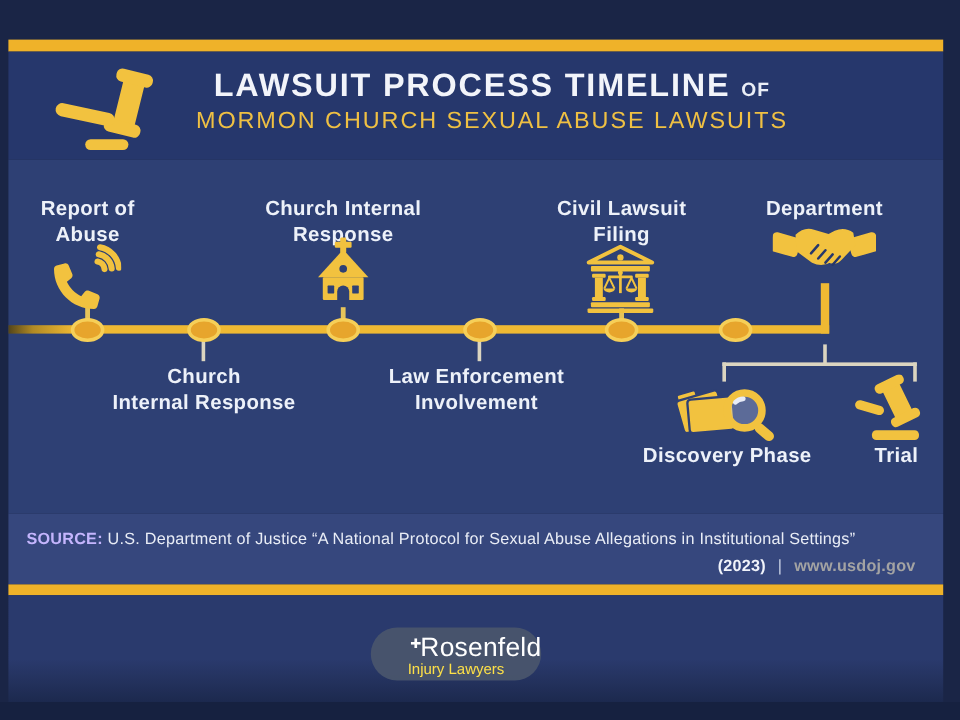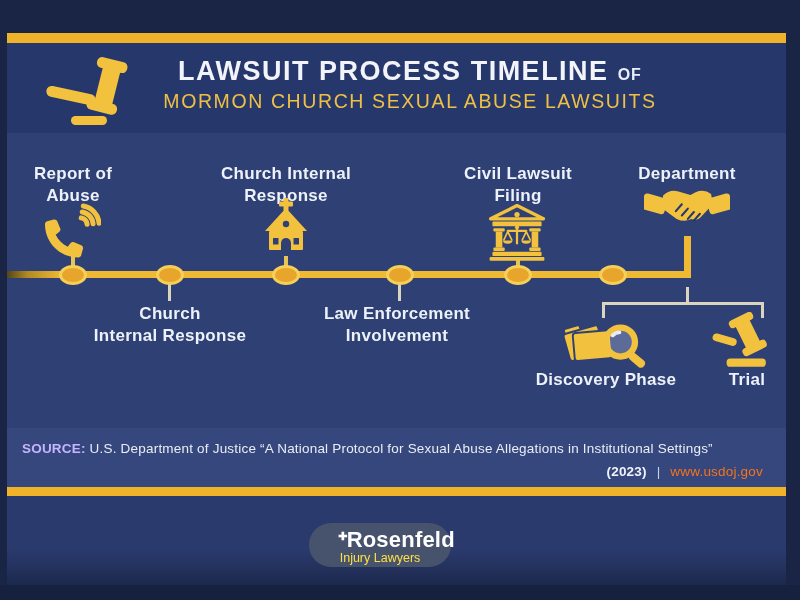--- a/index.html
+++ b/index.html
@@ -26,24 +26,24 @@
   .node{width:22px;height:14px;border:3px solid #F6CF58;background:#E7A52C;border-radius:50%;}
   .tick{background:#E6C45A;}
   .tick-pale{background:#DBD5C0;}
   .bracket{background:#DBD5C0;}
   .step-label{color:#EDF1F9;font-weight:700;font-size:17px;line-height:22px;letter-spacing:.3px;text-align:center;}
   
   .src-line{color:#E9EDF6;font-size:13.5px;letter-spacing:.2px;white-space:nowrap;}
   .src-label{font-weight:700;color:#c4b5fd;}
   .src-year{font-weight:700;color:#F0F3FA;}
   .src-sep{color:#C9D1E4;padding:0 6px;font-weight:400;}
-  .src-web{font-weight:400;color:#f97316;}
+  .src-web{font-weight:700;color:#a3a3a3;}
   
   .logo-pill{background:rgba(74,86,108,0.92);border-radius:22px;display:flex;flex-direction:column;align-items:center;justify-content:center;}
-  .logo-name{color:#FFFFFF;font-size:22px;font-weight:700;line-height:22px;letter-spacing:.2px;margin-left:33px;}
+  .logo-name{color:#FFFFFF;font-size:22px;font-weight:400;line-height:22px;letter-spacing:.2px;margin-left:33px;}
   .logo-cross{font-size:11px;vertical-align:7px;margin-right:-1px;}
   .logo-tag{color:#fde047;font-size:12.5px;font-weight:400;line-height:14px;}
 </style>
 </head>
 <body>
 
 <div id="canvas">
 
   <div class="abs gold-stripe" style="left:7px;top:33px;width:779px;height:10px;"></div>
   <div class="abs header-band" style="left:7px;top:43px;width:779px;height:90px;"></div>

